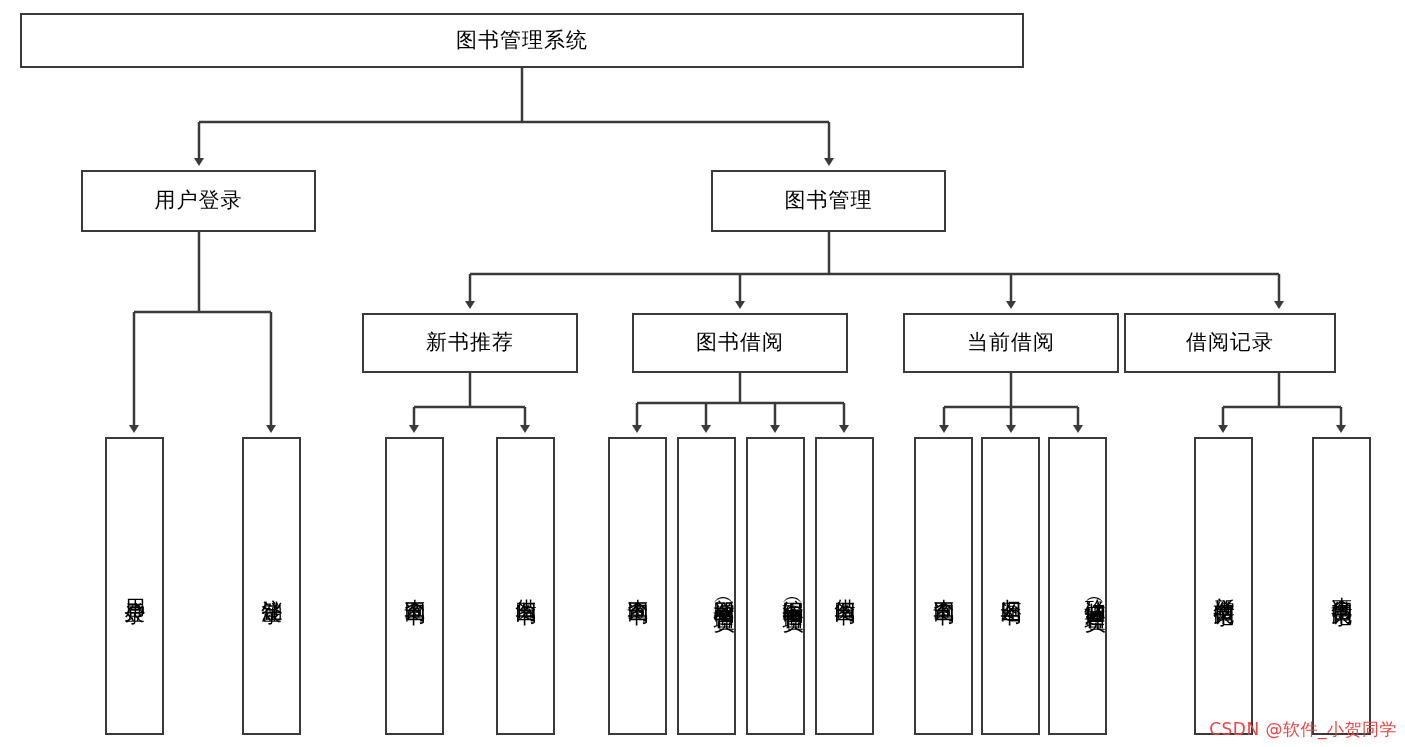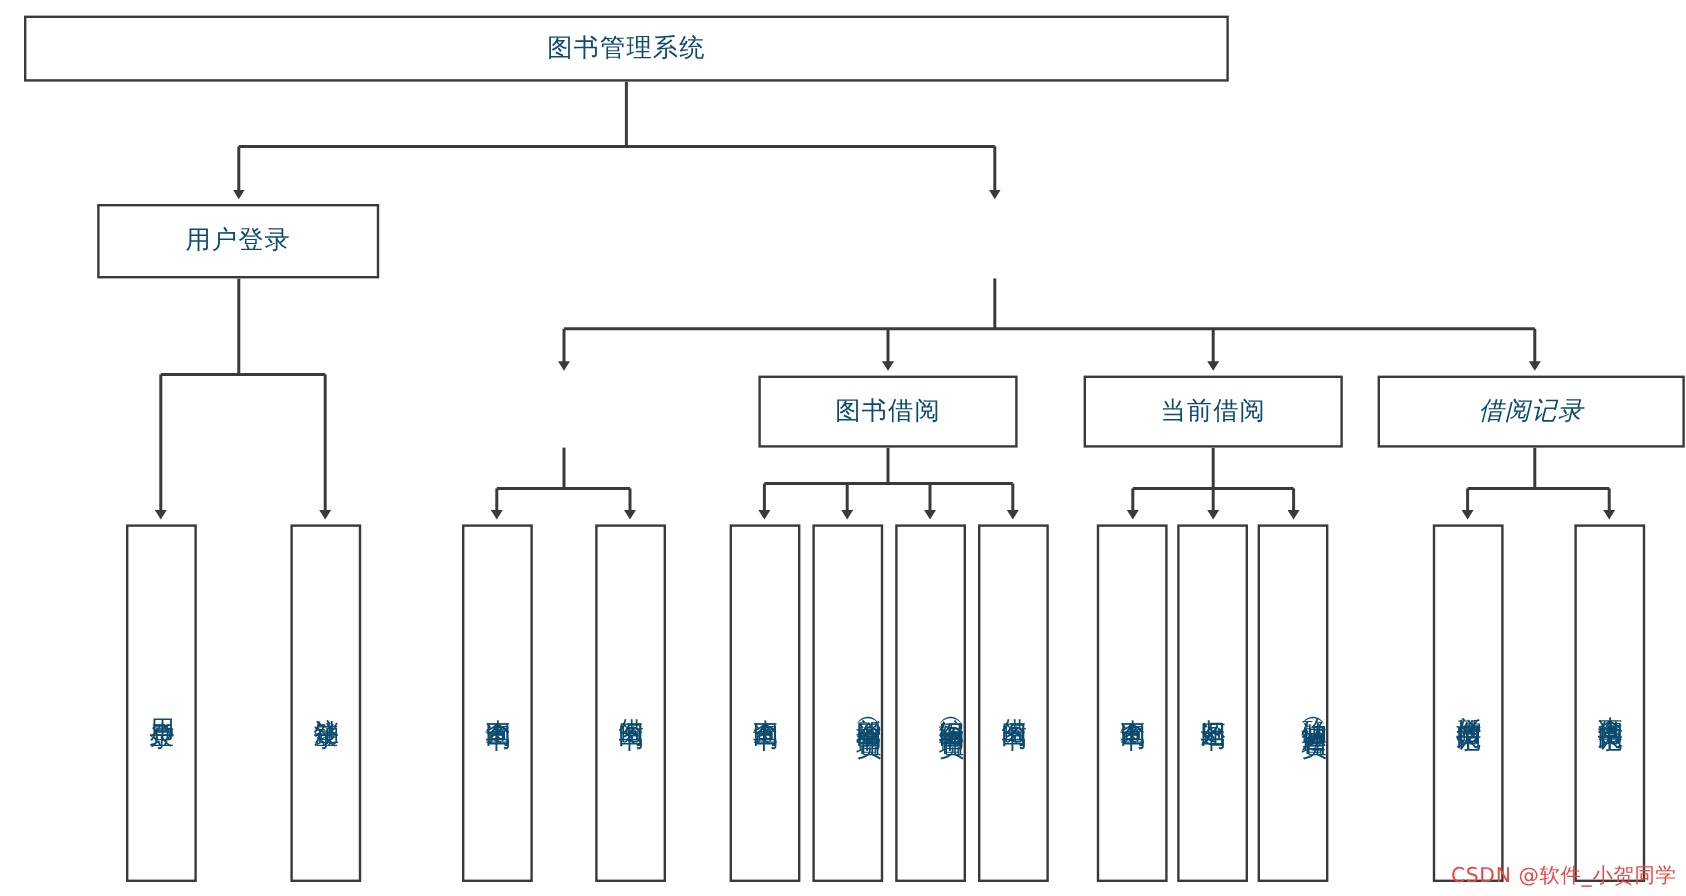--- a/index.html
+++ b/index.html
@@ -27,21 +27,21 @@
     pointer-events: none;
   }
   .node {
     position: absolute;
     box-sizing: border-box;
     background: #ffffff;
     border: 2px solid #3a3a3a;
     display: flex;
     align-items: center;
     justify-content: center;
-    color: #0c4a6e;
+    color: #000000;
   }
   .node-h {
     font-size: 21px;
     letter-spacing: 1px;
     line-height: 1.2;
     white-space: nowrap;
   }
   .node-v {
     font-size: 21px;
     writing-mode: vertical-rl;
@@ -125,28 +125,34 @@
     </g>
   </svg>
 
   <div class="node node-h" style="left:20px; top:13px; width:1004px; height:55px;">
     <span>图书管理系统</span>
   </div>
 
   <div class="node node-h" style="left:81px; top:170px; width:235px; height:62px;">
     <span>用户登录</span>
   </div>
-
+  <div class="node node-h" style="left:711px; top:170px; width:235px; height:62px;">
+    <span>图书管理</span>
+  </div>
+
+  <div class="node node-h" style="left:362px; top:313px; width:216px; height:60px;">
+    <span>新书推荐</span>
+  </div>
   <div class="node node-h" style="left:903px; top:313px; width:216px; height:60px;">
     <span>当前借阅</span>
   </div>
   <div class="node node-h" style="left:632px; top:313px; width:216px; height:60px;">
     <span>图书借阅</span>
   </div>
-  <div class="node node-h" style="left:1148px; top:313px; width:256px; height:60px;font-style:italic;">
+  <div class="node node-h" style="left:1124px; top:313px; width:212px; height:60px;">
     <span>借阅记录</span>
   </div>
 
   <div class="node node-v center-v" style="left:105px; top:437px; width:59px; height:298px;">
     <span>用户登录</span>
   </div>
   <div class="node node-v center-v" style="left:242px; top:437px; width:59px; height:298px;">
     <span>注销登录</span>
   </div>
 

